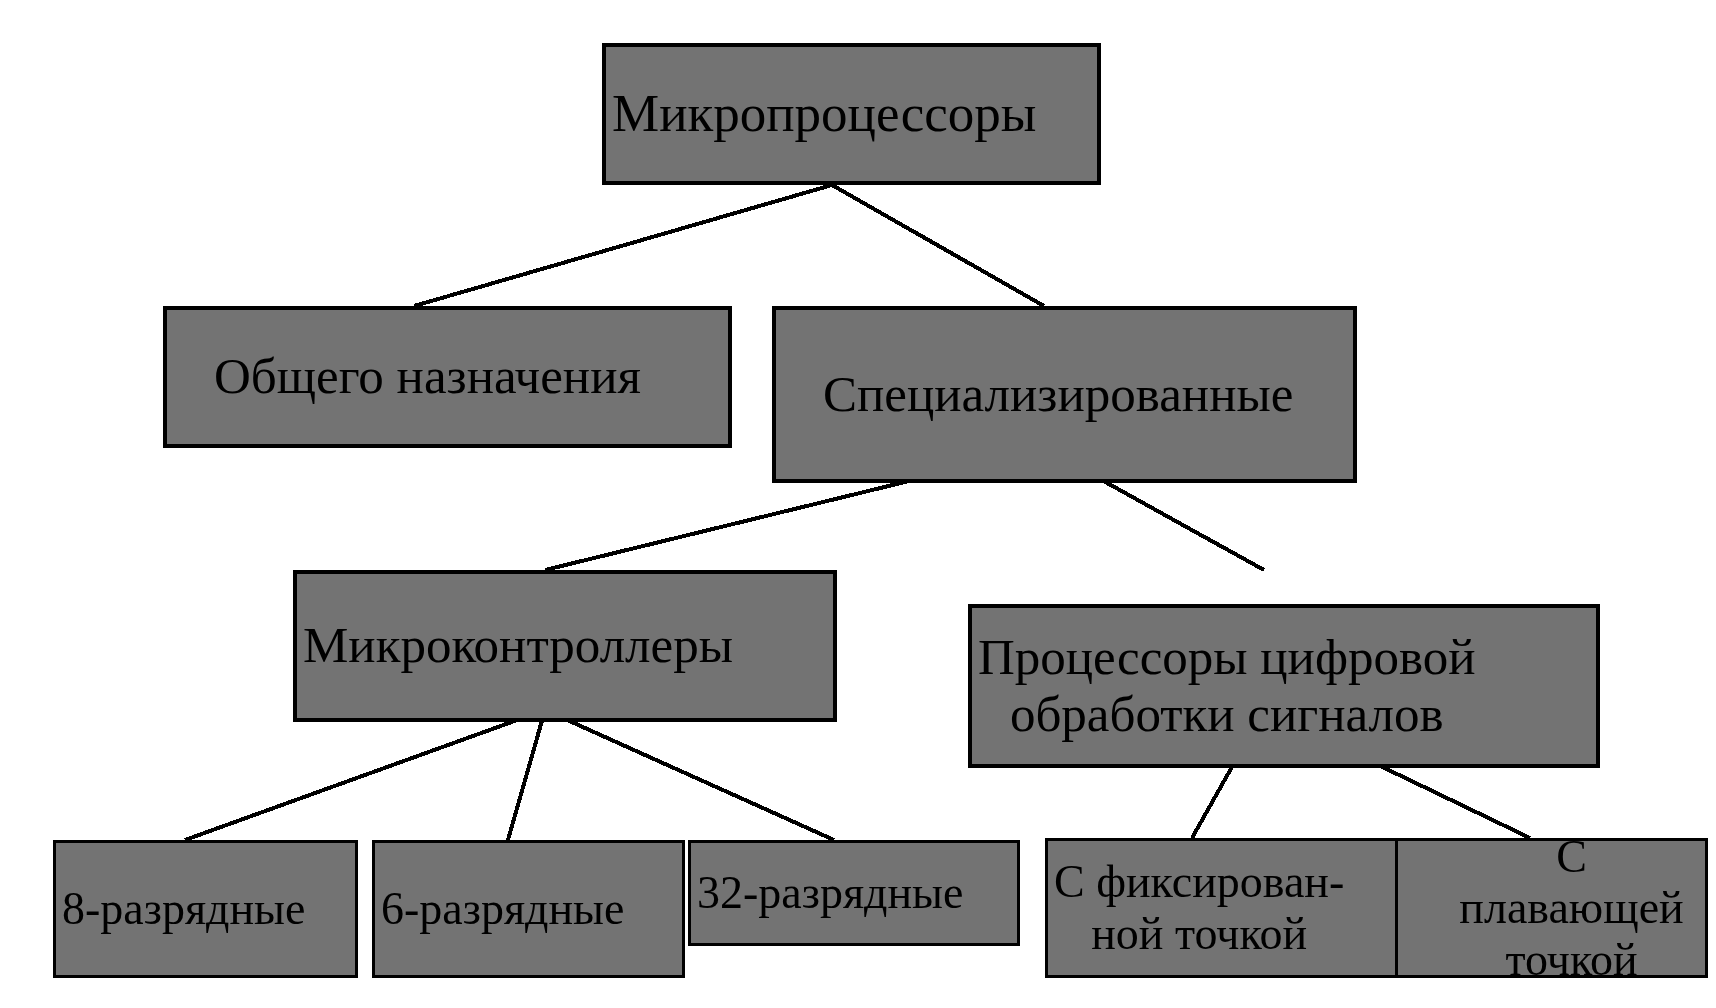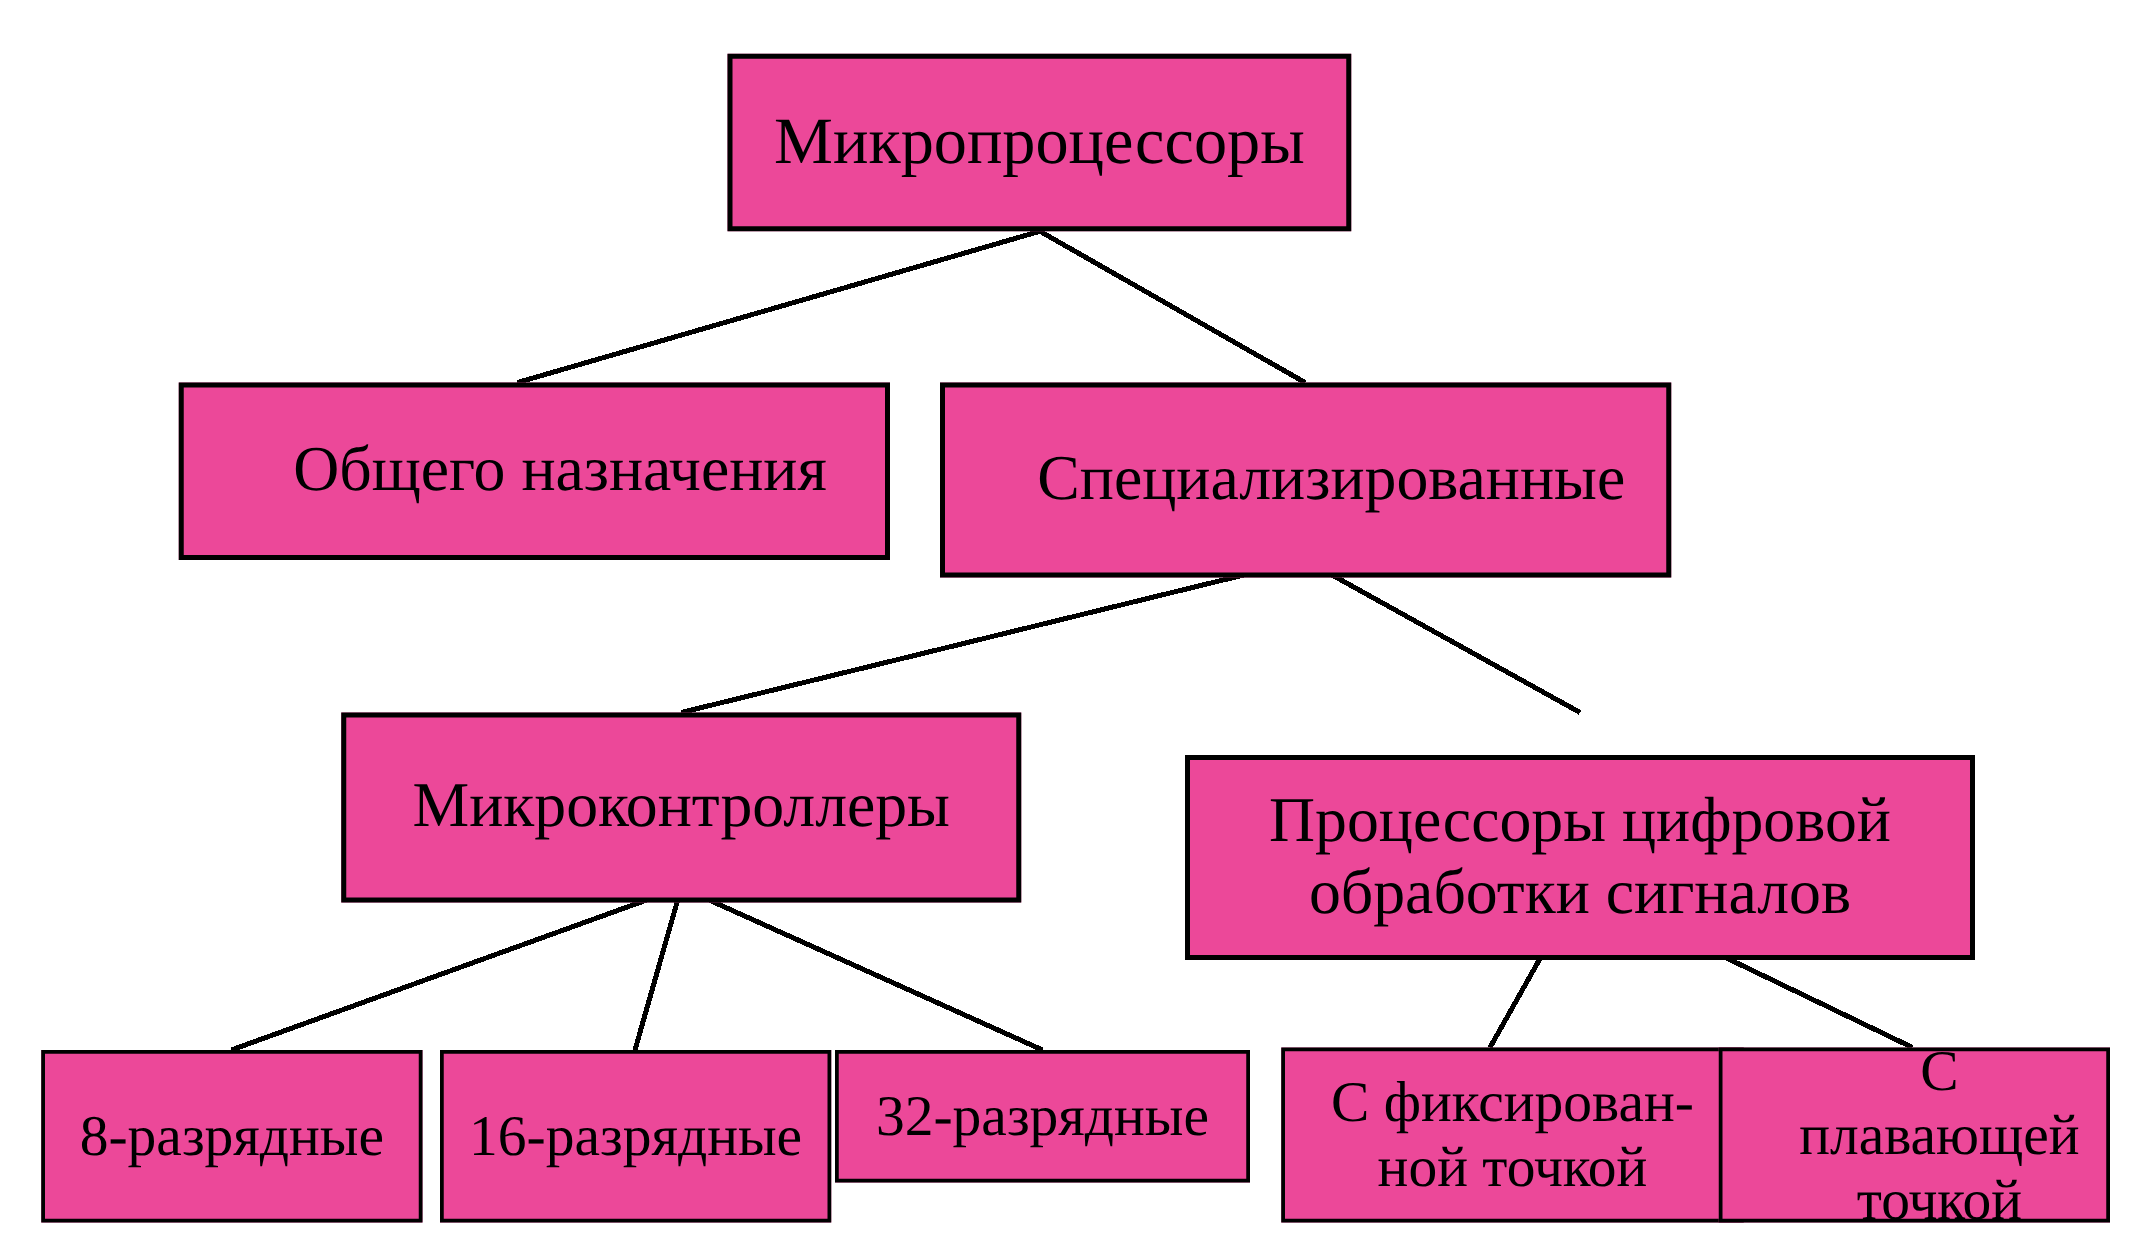--- a/index.html
+++ b/index.html
@@ -20,28 +20,28 @@
     position: absolute;
     left: 0;
     top: 0;
     width: 1716px;
     height: 1008px;
     pointer-events: none;
   }
   .node {
     position: absolute;
     box-sizing: border-box;
-    background: #ec4899;
+    background: #737373;
     border: 4px solid #000000;
     display: flex;
     align-items: center;
-    justify-content: center;
     text-align: center;
     color: #000000;
     line-height: 1.12;
+    margin-left: 20px;
   }
   .node-label {
     display: block;
     padding: 0 6px;
     white-space: pre-line;
   }
   
   .lvl0 { font-size: 53px; }
   .lvl1 { font-size: 51px; padding-left: 41px; }
   .lvl2 { font-size: 51px; }
@@ -63,35 +63,35 @@
       <line x1="1264" y1="710" x2="1192" y2="838" stroke="#000000" stroke-width="4" shape-rendering="crispEdges"></line>
       <line x1="1264" y1="710" x2="1530" y2="838" stroke="#000000" stroke-width="4" shape-rendering="crispEdges"></line>
     </svg>
   <div id="node-layer">
       <div class="node lvl0" style="left: 582px; top: 43px; width: 499px; height: 142px;">
         <span class="node-label">Микропроцессоры</span>
       </div>
       <div class="node lvl1" style="left: 143px; top: 306px; width: 569px; height: 142px;">
         <span class="node-label">Общего назначения</span>
       </div>
-      <div class="node lvl1" style="left: 752px; top: 306px; width: 585px; height: 156px;">
+      <div class="node lvl1" style="left: 752px; top: 306px; width: 585px; height: 177px;">
         <span class="node-label">Специализированные</span>
       </div>
       <div class="node lvl2" style="left: 273px; top: 570px; width: 544px; height: 152px;">
         <span class="node-label">Микроконтроллеры</span>
       </div>
       <div class="node lvl2" style="left: 948px; top: 604px; width: 632px; height: 164px;">
         <span class="node-label">Процессоры цифровой
 обработки сигналов</span>
       </div>
       <div class="node lvl3 thin" style="left: 33px; top: 840px; width: 305px; height: 138px;">
         <span class="node-label">8-разрядные</span>
       </div>
       <div class="node lvl3 thin" style="left: 352px; top: 840px; width: 313px; height: 138px;">
-        <span class="node-label">16-разрядные</span>
+        <span class="node-label">6-разрядные</span>
       </div>
       <div class="node lvl3 thin" style="left: 668px; top: 840px; width: 332px; height: 106px;">
         <span class="node-label">32-разрядные</span>
       </div>
       <div class="node lvl3 thin" style="left: 1025px; top: 838px; width: 370px; height: 140px;">
         <span class="node-label">С фиксирован-
 ной точкой</span>
       </div>
       <div class="node lvl3 thin" style="left: 1375px; top: 838px; width: 313px; height: 140px; padding-left: 40px;">
         <span class="node-label">С плавающей

